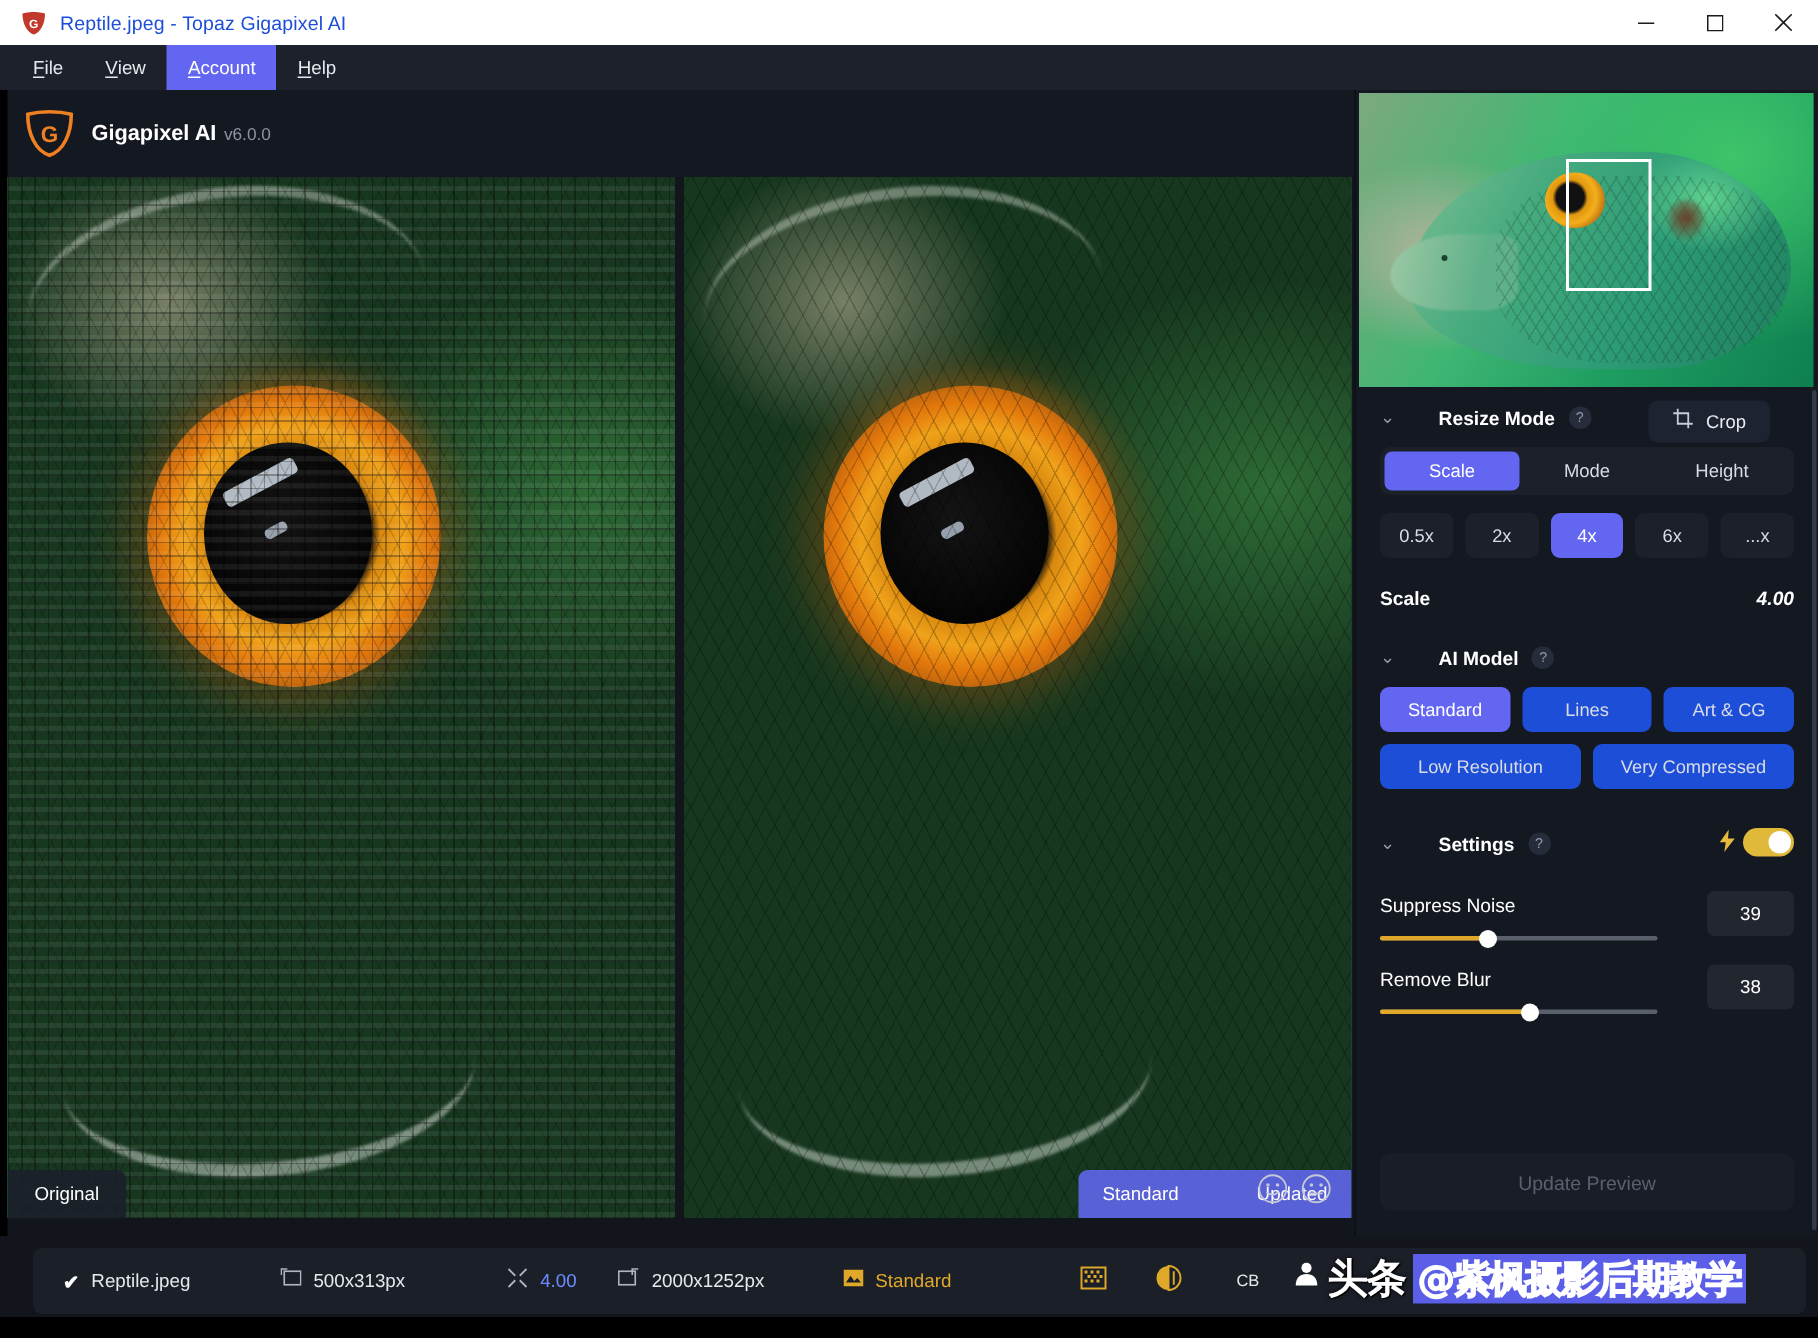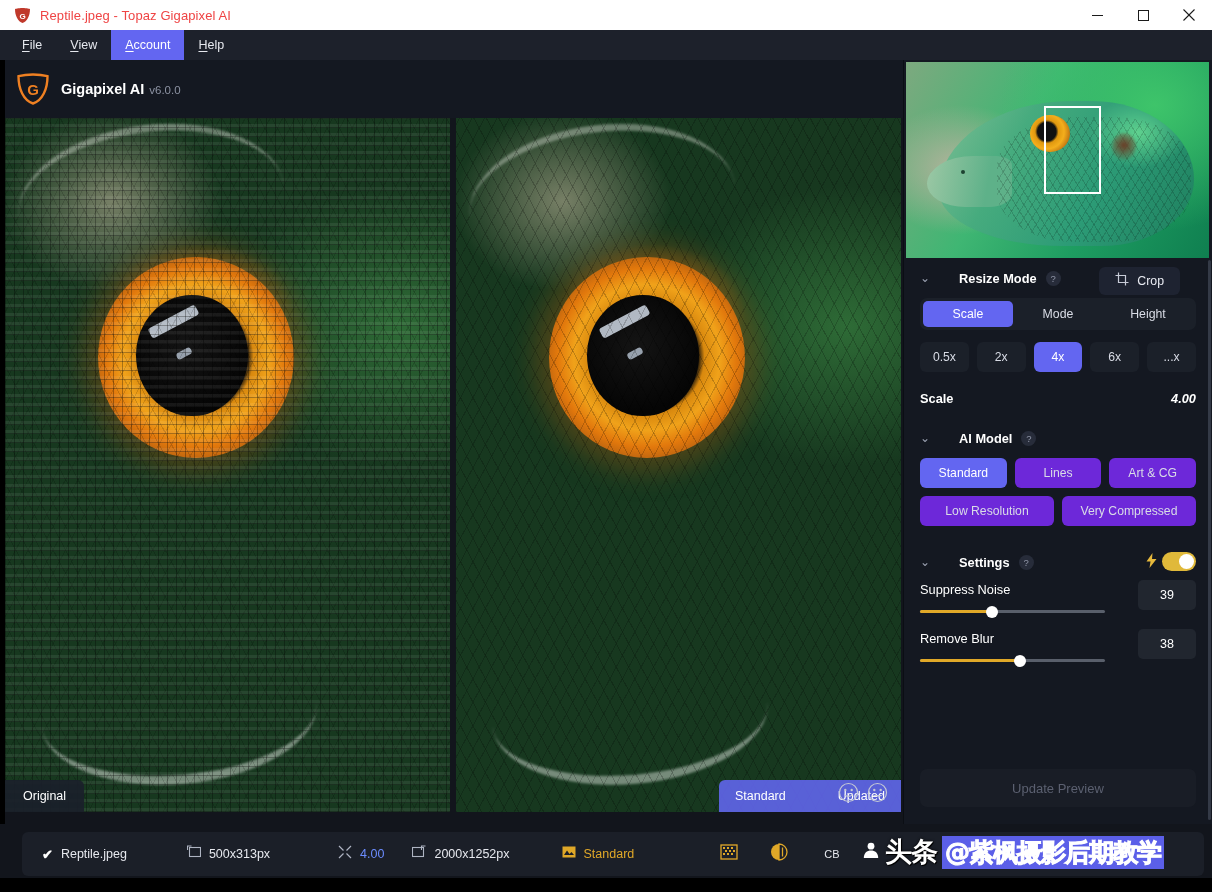--- a/index.html
+++ b/index.html
@@ -20,21 +20,21 @@
     position: absolute; left: 0; top: 0;
     width: 1212px; height: 30px;
     background: #ffffff;
     display: flex; align-items: center;
   }
   .title-left { display: flex; align-items: center; gap: 9px; padding-left: 14px; flex: 1; }
   .app-badge {
     width: 17px; height: 17px; position: relative;
   }
   .app-badge svg { display:block; }
-  .title-text { font-size: 13px; color: #ef4444; letter-spacing: .1px; }
+  .title-text { font-size: 13px; color: #1d4ed8; letter-spacing: .1px; }
   .win-btns { display: flex; height: 30px; }
   .win-btn {
     width: 46px; height: 30px; display: flex; align-items: center; justify-content: center;
     color: #1b1b1b;
   }
   .win-btn svg { display: block; }
 
   
   .menubar {
     position: absolute; left: 0; top: 30px;
@@ -267,42 +267,42 @@
 
   .kvrow {
     display: flex; align-items: center; justify-content: space-between;
     height: 40px; margin-top: 6px;
   }
   .kvrow .k { font-size: 12.8px; color: #ffffff; font-weight: bold; }
   .kvrow .v { font-size: 12.8px; color: #ffffff; font-style: italic; font-weight: bold; }
 
   .modelrow { display: flex; gap: 8px; margin-bottom: 8px; }
   .mbtn {
-    flex: 1; height: 30px; border-radius: 6px; background: #6d28d9;
+    flex: 1; height: 30px; border-radius: 6px; background: #1d4ed8;
     display: flex; align-items: center; justify-content: center;
     font-size: 12.2px; color: #d9dce6;
   }
   .mbtn.active { background: #6366f1; color: #fff; }
 
   .settings-head { position: relative; }
   .toggle-wrap {
     position: absolute; right: 0; top: 10px;
     display: flex; align-items: center; gap: 5px;
   }
   .bolt { color: #e7b93c; font-size: 14px; line-height: 1; }
   .toggle {
     width: 34px; height: 19px; border-radius: 10px; background: #e0b93a;
     position: relative;
   }
   .toggle .knob {
     position: absolute; right: 2px; top: 2px; width: 15px; height: 15px;
     border-radius: 50%; background: #ffffff;
   }
 
-  .sliderblock { position: relative; }
+  .sliderblock { margin-top: 14px; position: relative; }
   .sl-label { font-size: 12.8px; color: #ffffff; margin-bottom: 13px; }
   .sl-track {
     position: relative; width: 185px; height: 3px;
     background: #595f6b; border-radius: 2px;
   }
   .sl-fill { position: absolute; left: 0; top: 0; height: 3px; background: #e0a828; border-radius: 2px; }
   .sl-knob {
     position: absolute; top: -4.5px; width: 12px; height: 12px;
     border-radius: 50%; background: #ffffff; transform: translateX(-6px);
   }

